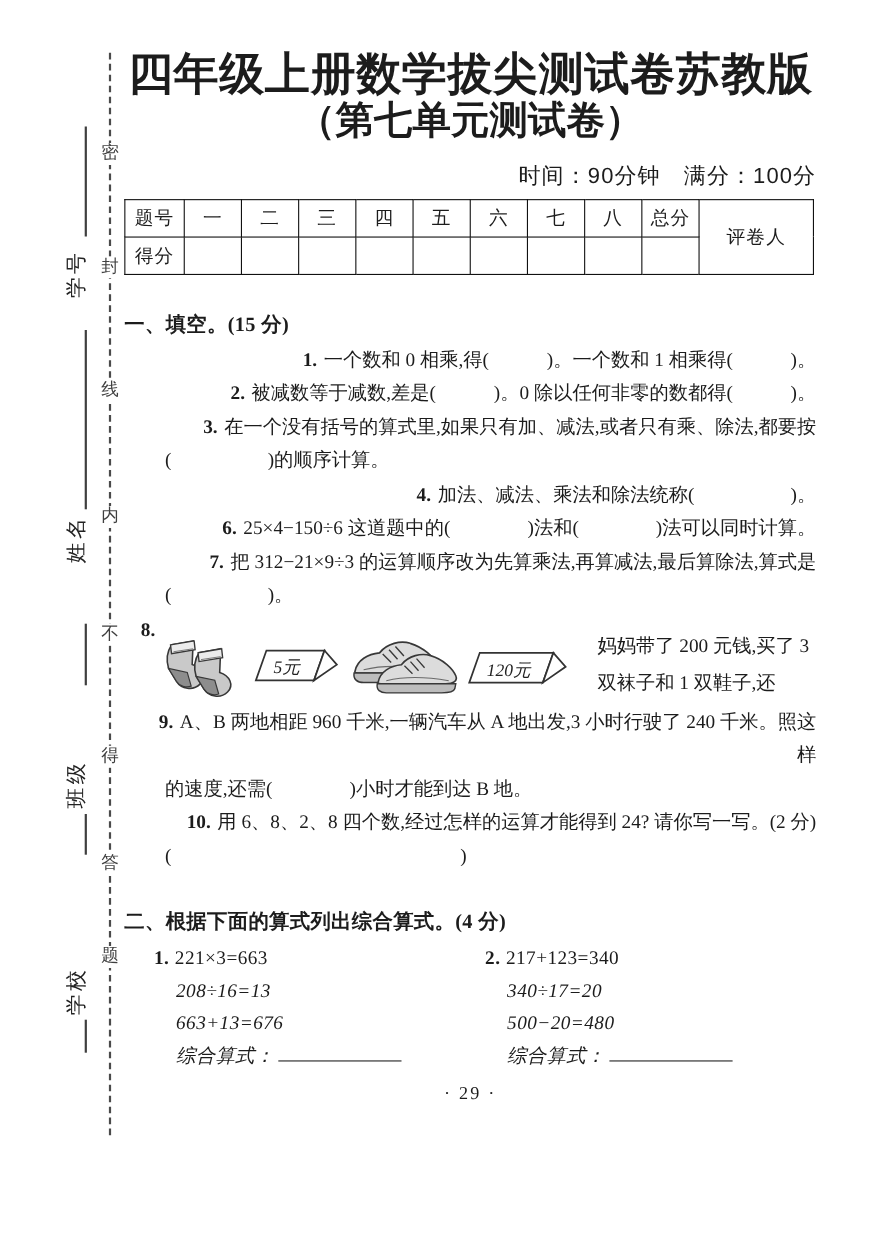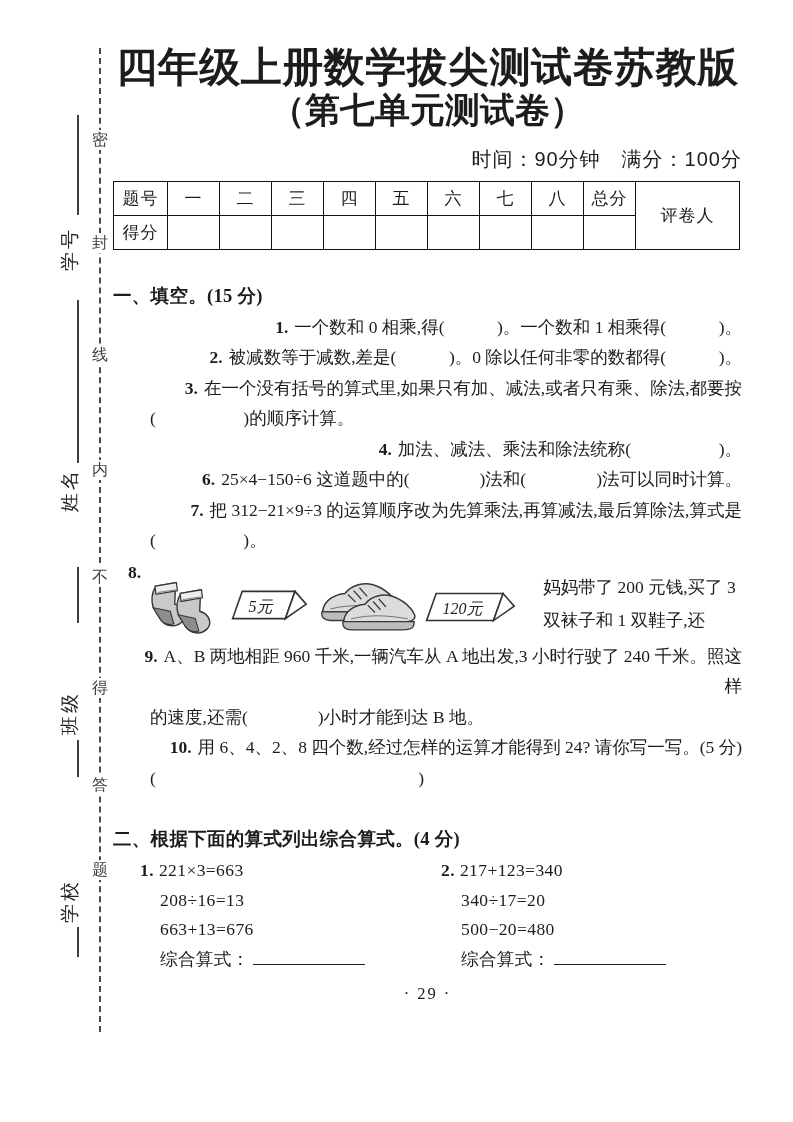--- a/index.html
+++ b/index.html
@@ -66,21 +66,21 @@
   .q8-imgs { display:flex; align-items:flex-end; gap:8px; }
   .q8-item { display:flex; flex-direction:row; align-items:center;font-style:italic; }
   .q8-text { margin-left:24px; padding-top:12px; flex:1; }
   .q8-text .l { line-height:33px; font-size:17.5px; }
 
   
   .sec2-cols { display:flex; padding-left:27px; margin-top:1px; }
   .prob { width:320px; }
   .prob .eq { line-height:29.5px; font-size:17.5px; letter-spacing:.4px; }
   .prob .eq b { margin-right:5px; }
-  .prob .eq-cont { padding-left:20px; }
+  .prob .eq-cont { padding-left:20px;font-style:italic; }
   .ans-blank {
     display:inline-block; width:112px; height:3px;
     border-bottom:1.7px solid #222; margin-left:3px;
   }
 
   .pagenum { text-align:center; margin-top:10px; font-size:16.5px; letter-spacing:2px; }
 </style>
 </head>
 <body>
 
@@ -224,21 +224,21 @@
     <div class="q8-text">
       <div class="l">妈妈带了 200 元钱,买了 3 双袜子和 1 双鞋子,还</div>
     </div>
   </div>
 
   <div class="q">
     <div class="l first"><b class="qnum">9.</b><span>A、B 两地相距 960 千米,一辆汽车从 A 地出发,3 小时行驶了 240 千米。照这样</span></div>
     <div class="l cont">的速度,还需(　　　　)小时才能到达 B 地。</div>
   </div>
   <div class="q">
-    <div class="l first" style="padding-left:13px"><b class="qnum">10.</b><span>用 6、4、2、8 四个数,经过怎样的运算才能得到 24? 请你写一写。(5 分)</span></div>
+    <div class="l first" style="padding-left:13px"><b class="qnum">10.</b><span>用 6、8、2、8 四个数,经过怎样的运算才能得到 24? 请你写一写。(2 分)</span></div>
     <div class="l cont">(　　　　　　　　　　　　　　　)</div>
   </div>
 
   <div class="sec-h">二、根据下面的算式列出综合算式。(4 分)</div>
 
   <div class="sec2-cols">
     <div class="prob">
       <div class="eq"><b>1.</b><span>221×3=663</span></div>
       <div class="eq eq-cont">208÷16=13</div>
       <div class="eq eq-cont">663+13=676</div>

